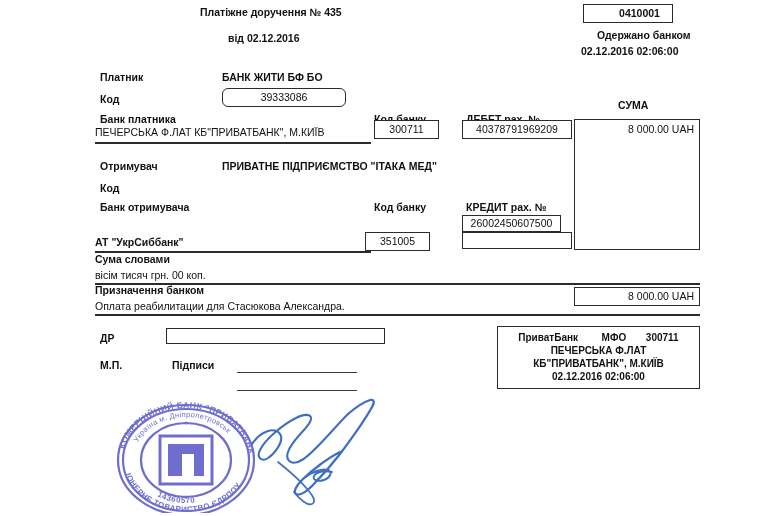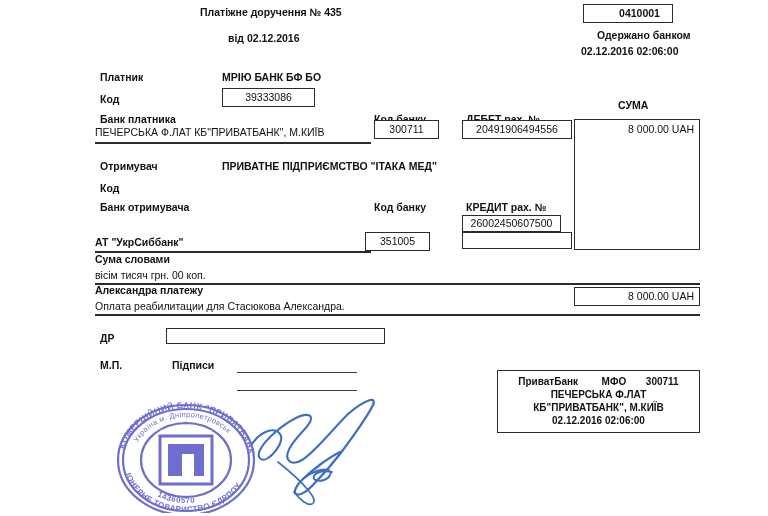--- a/index.html
+++ b/index.html
@@ -68,35 +68,35 @@
 <div id="doc">
 
   <div class="abs t b" style="left:200px; top:6px;">Платіжне доручення  № 435</div>
   <div class="abs t b" style="left:228px; top:32px;">від 02.12.2016</div>
 
   <div class="box b" style="left:583px; top:4px; width:90px; height:19px;padding-left:23px;">0410001</div>
   <div class="abs t b" style="left:597px; top:29px;">Одержано банком</div>
   <div class="abs t b" style="left:581px; top:45px;">02.12.2016 02:06:00</div>
 
   <div class="abs t b" style="left:100px; top:71px;">Платник</div>
-  <div class="abs t b" style="left:222px; top:71px;">МРІЮ БАНК БФ БО</div>
+  <div class="abs t b" style="left:222px; top:71px;">БАНК ЖИТИ БФ БО</div>
 
   <div class="abs t b" style="left:100px; top:93px;">Код</div>
-  <div class="box" style="left:222px; top:88px; width:93px; height:19px;">39333086</div>
+  <div class="box" style="left:222px; top:88px; width:124px; height:19px;border-radius:6px;">39333086</div>
 
   <div class="abs t b" style="left:100px; top:113px;">Банк платника</div>
   <div class="abs t b" style="left:374px; top:113px;">Код банку</div>
   <div class="abs t b" style="left:466px; top:113px;">ДЕБЕТ рах. №</div>
   <div class="abs t b" style="left:618px; top:99px;">СУМА</div>
 
   <div class="abs t" style="left:95px; top:126px;">ПЕЧЕРСЬКА Ф.ЛАТ КБ"ПРИВАТБАНК", М.КИЇВ</div>
   <div class="rule" style="left:95px; top:142px; width:276px;"></div>
 
   <div class="box" style="left:374px; top:120px; width:65px; height:19px;">300711</div>
-  <div class="box" style="left:462px; top:120px; width:110px; height:19px;">20491906494556</div>
+  <div class="box" style="left:462px; top:120px; width:110px; height:19px;">40378791969209</div>
 
   <div class="box rgt-in" style="left:574px; top:119px; width:126px; height:131px; align-items:flex-start; padding-top:4px;">8 000.00 UAH</div>
 
   <div class="abs t b" style="left:100px; top:160px;">Отримувач</div>
   <div class="abs t b" style="left:222px; top:160px;">ПРИВАТНЕ ПІДПРИЄМСТВО "ІТАКА МЕД"</div>
 
   <div class="abs t b" style="left:100px; top:182px;">Код</div>
 
   <div class="abs t b" style="left:100px; top:201px;">Банк отримувача</div>
   <div class="abs t b" style="left:374px; top:201px;">Код банку</div>
@@ -106,34 +106,34 @@
   <div class="box" style="left:462px; top:232px; width:110px; height:17px;"></div>
 
   <div class="abs t b" style="left:95px; top:236px;">АТ "УкрСиббанк"</div>
   <div class="rule" style="left:95px; top:251px; width:276px;"></div>
   <div class="box" style="left:365px; top:232px; width:65px; height:19px;text-align:center;">351005</div>
 
   <div class="abs t b" style="left:95px; top:253px;">Сума словами</div>
   <div class="abs t" style="left:95px; top:269px;">вісім тисяч грн. 00 коп.</div>
   <div class="rule" style="left:95px; top:283px; width:605px;"></div>
 
-  <div class="abs t b" style="left:95px; top:284px;">Александра платежу</div>
+  <div class="abs t b" style="left:95px; top:284px;">Призначення банком</div>
   <div class="abs t" style="left:95px; top:300px;">Оплата реабилитации для Стасюкова Александра.</div>
   <div class="box rgt-in" style="left:574px; top:287px; width:126px; height:19px;">8 000.00 UAH</div>
   <div class="rule" style="left:95px; top:314px; width:605px;"></div>
 
   <div class="abs t b" style="left:100px; top:332px;">ДР</div>
   <div class="box" style="left:166px; top:328px; width:219px; height:16px;"></div>
 
   <div class="abs t b" style="left:100px; top:359px;">М.П.</div>
   <div class="abs t b" style="left:172px; top:359px;">Підписи</div>
   <div class="thinline" style="left:237px; top:372px; width:120px;"></div>
   <div class="thinline" style="left:237px; top:390px; width:120px;"></div>
 
-  <div class="stampbox" style="left:497px; top:326px; width:203px; height:63px;margin-top:44px;">
+  <div class="stampbox" style="left:497px; top:326px; width:203px; height:63px;">
     <div>
       <span>ПриватБанк</span>
       <span style="display:inline-block;width:18px"></span>
       <span>МФО</span>
       <span style="display:inline-block;width:14px"></span>
       <span>300711</span>
     </div>
     <div>ПЕЧЕРСЬКА Ф.ЛАТ</div>
     <div>КБ"ПРИВАТБАНК", М.КИЇВ</div>
     <div>02.12.2016 02:06:00</div>

